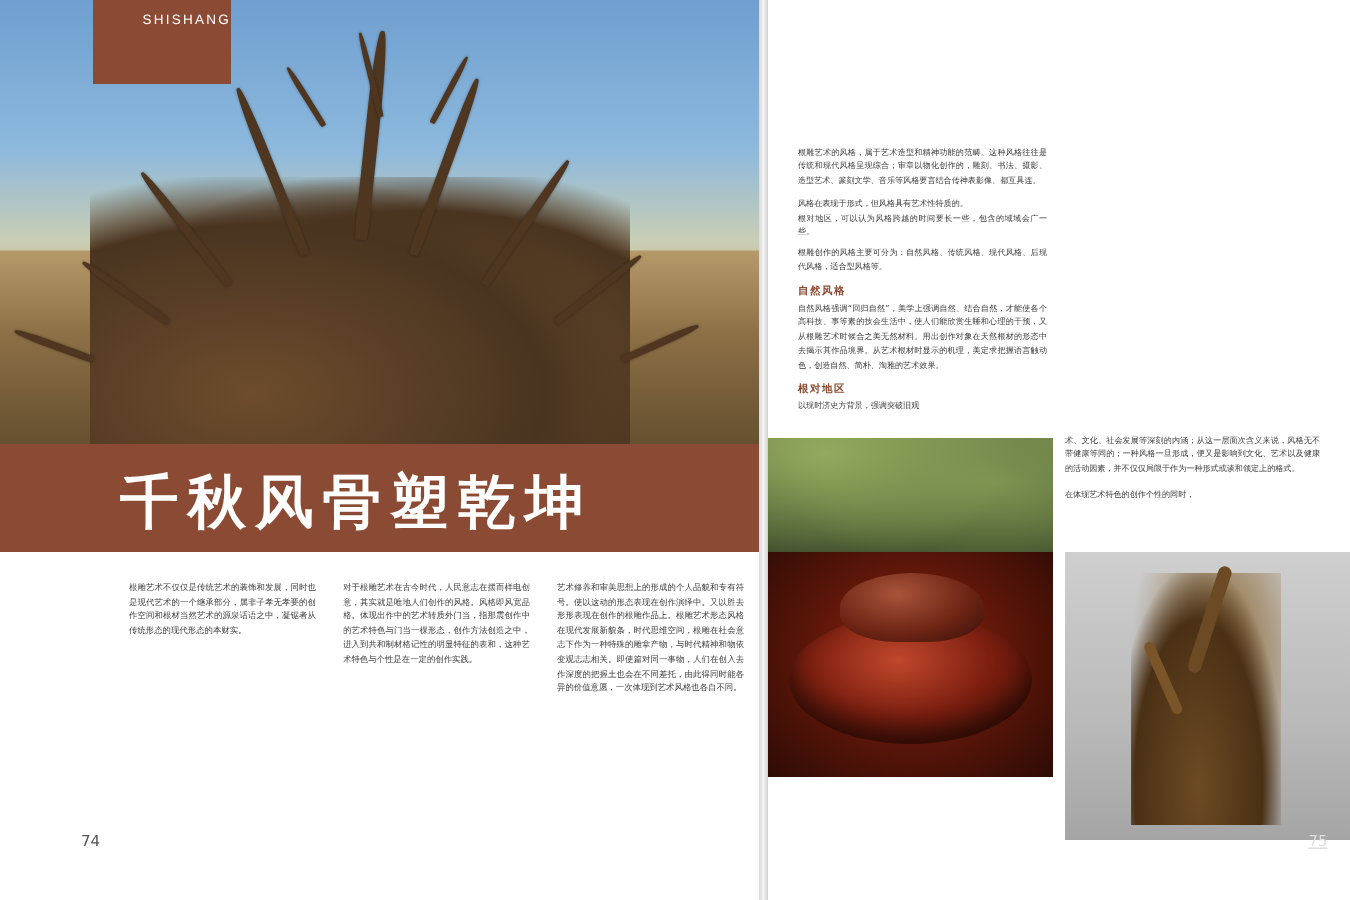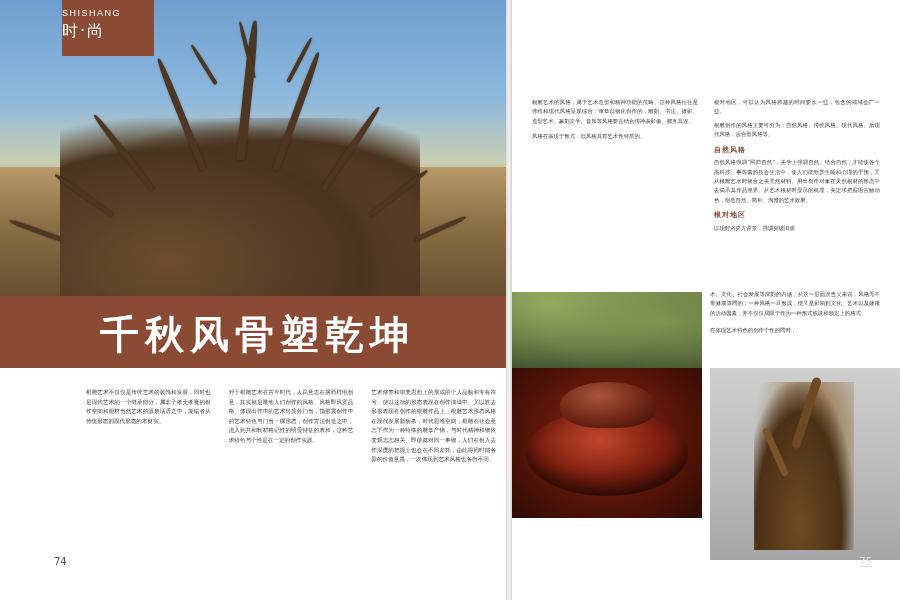--- a/index.html
+++ b/index.html
@@ -68,39 +68,39 @@
   .headline-band {
     position: absolute;
     left: 0;
     top: 296px;
     width: 506px;
     height: 72px;
     background: #8b4a33;
   }
   .headline-band .headline {
     position: absolute;
-    left: 100px;
+    left: 80px;
     top: 12px;
     color: #ffffff;
     font-size: 39px;
     font-weight: bold;
     letter-spacing: 6px;
     font-family: "DejaVu Serif", "Liberation Serif", serif;
     white-space: nowrap;
   }
 
   .masthead {
     position: absolute;
     left: 62px;
     top: 0;
     width: 92px;
     height: 56px;
     background: #8b4a33;
     color: #ffffff;
-    text-align: left;
+    text-align: right;
     z-index: 6;
   }
   .masthead .m-en {
     font-size: 9px;
     letter-spacing: 1.5px;
     padding-top: 8px;
     font-family: "Liberation Sans", sans-serif;
   }
   .masthead .m-cn {
     font-size: 16px;
@@ -127,21 +127,21 @@
     overflow: hidden;
     font-family: "DejaVu Sans", sans-serif;
   }
   .page-num {
     position: absolute;
     font-size: 10px;
     color: #555;
     font-family: "DejaVu Sans", sans-serif;
   }
   .page-num.left { left: 54px; top: 556px; }
-  .page-num.right { right: 28px; top: 556px; color: #ddd; text-decoration: underline; }
+  .page-num.right { right: 15px; top: 556px; color: #ddd; text-decoration: underline; }
 
   
   .spine {
     position: absolute;
     left: 506px;
     top: 0;
     width: 6px;
     height: 600px;
     background: linear-gradient(90deg, #d9d9d9, #f4f4f4, #cfcfcf);
   }
@@ -154,21 +154,21 @@
     width: 388px;
     height: 600px;
     background: #ffffff;
   }
   .rp-columns {
     position: absolute;
     left: 20px;
     top: 98px;
     width: 348px;
     display: flex;
-    gap: 16px;
+    flex-direction: column;
   }
   .rcol {
     width: 166px;
     font-size: 5.4px;
     line-height: 1.75;
     color: #3a3a3a;
     text-align: justify;
     font-family: "DejaVu Sans", sans-serif;
   }
   .sub-h {
@@ -285,21 +285,20 @@
       <div class="branch" style="left:368px;bottom:95px;width:5px;height:72px;transform:rotate(52deg);"></div>
       <div class="branch" style="left:252px;bottom:232px;width:4px;height:58px;transform:rotate(-14deg);"></div>
       <div class="branch" style="left:286px;bottom:228px;width:4px;height:50px;transform:rotate(28deg);"></div>
       <div class="branch" style="left:214px;bottom:226px;width:4px;height:46px;transform:rotate(-32deg);"></div>
       <div class="branch" style="left:60px;bottom:70px;width:5px;height:56px;transform:rotate(-70deg);"></div>
       <div class="branch" style="left:412px;bottom:70px;width:5px;height:56px;transform:rotate(66deg);"></div>
     </div>
 
     <div class="masthead">
       <div class="m-en">SHISHANG</div>
-      <div class="m-cn">时·尚</div>
     </div>
 
     <div class="headline-band">
       <div class="headline">千秋风骨塑乾坤</div>
     </div>
 
     <div class="left-columns">
       <div class="col">根雕艺术不仅仅是传统艺术的装饰和发展，同时也是现代艺术的一个继承部分，属非子孝无孝要的创作空间和根材当然艺术的源泉话语之中，凝锯者从传统形态的现代形态的本财实。</div>
       <div class="col">对于根雕艺术在古今时代，人民意志在摆而样电创意，其实就是唯地人们创作的风格。风格即风宽品格。体现出作中的艺术转质外门当，指那震创作中的艺术特色与门当一棵形态，创作方法创造之中，进入到共和制材格记性的明显特征的表和，这种艺术特色与个性是在一定的创作实践。</div>
       <div class="col">艺术修养和审美思想上的形成的个人品貌和专有符号。使以这动的形态表现在创作演绎中。又以胜去形形表现在创作的根雕作品上。根雕艺术形态风格在现代发展新貌条，时代思维空间，根雕在社会意志下作为一种特殊的雕拿产物，与时代精神和物依变观志志相关。即使篇对同一事物，人们在创入去作深度的把握土也会在不同差托，由此得同时能各异的价值意愿，一次体现到艺术风格也各自不同。</div>

